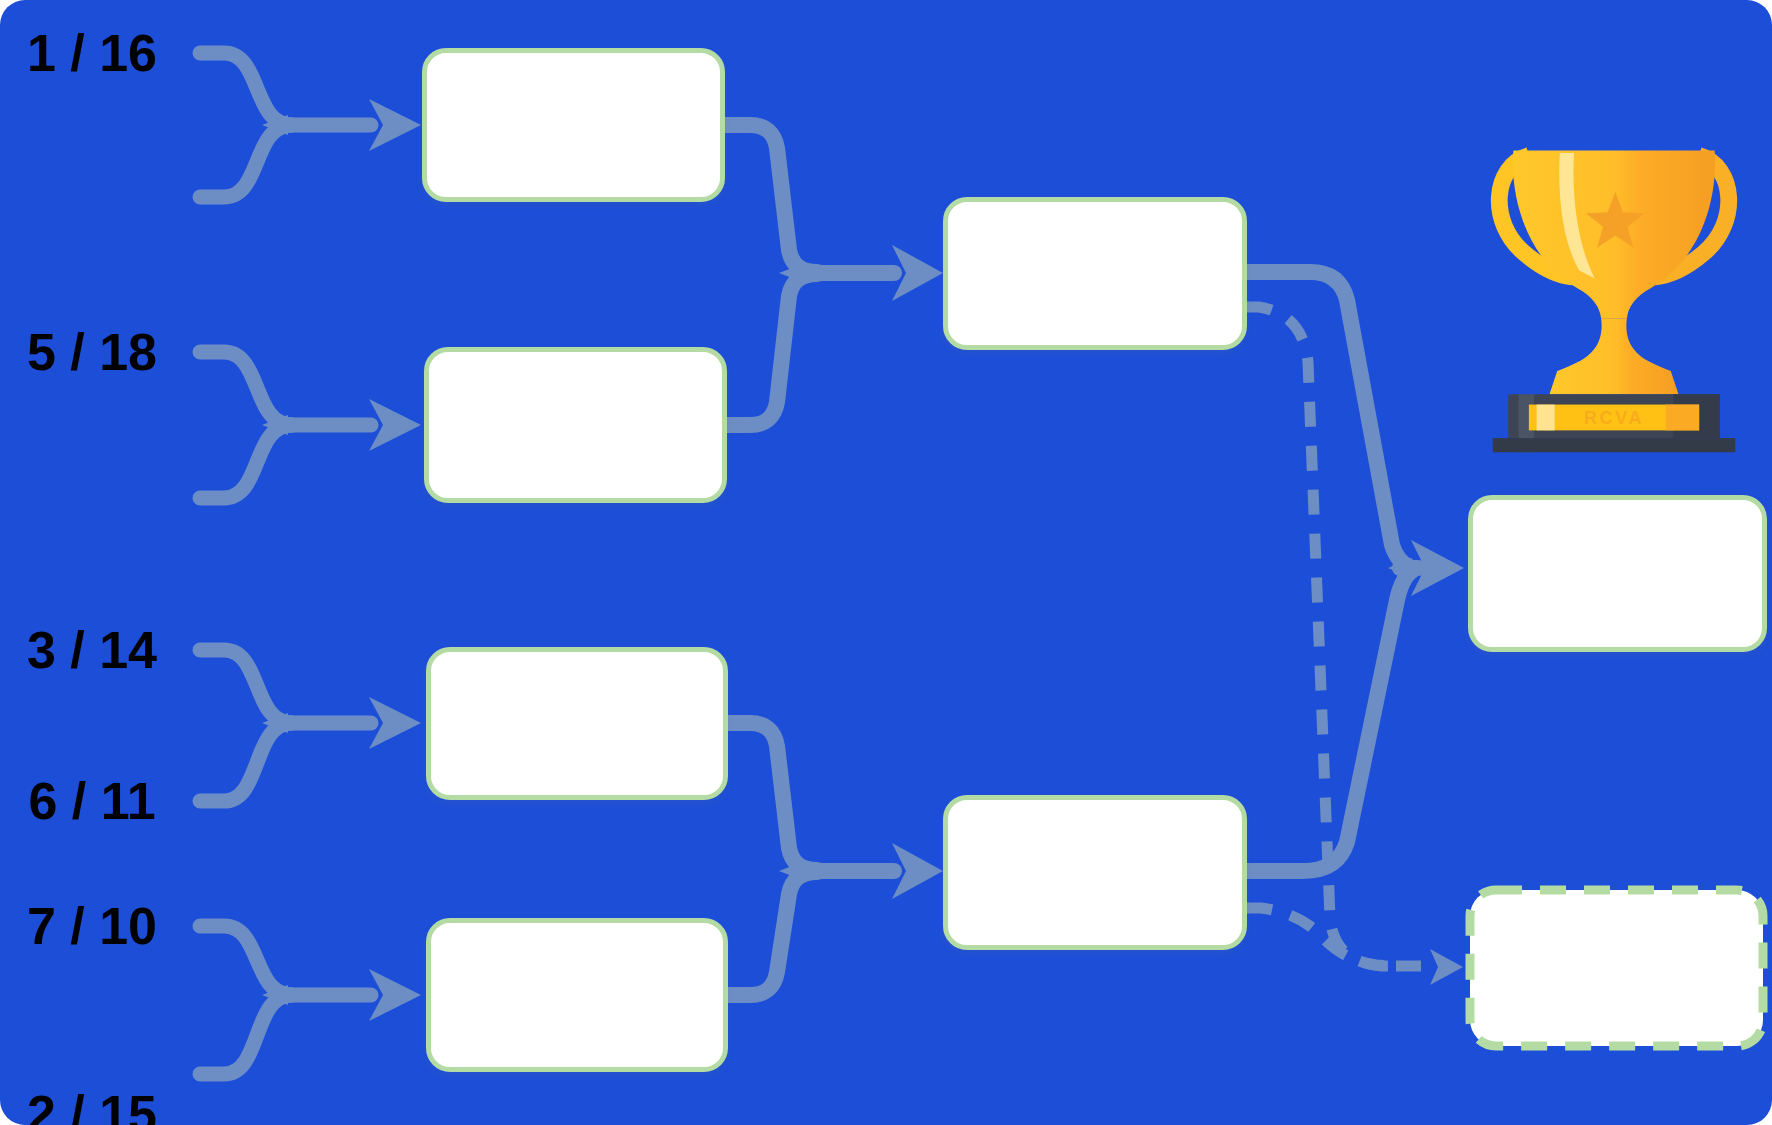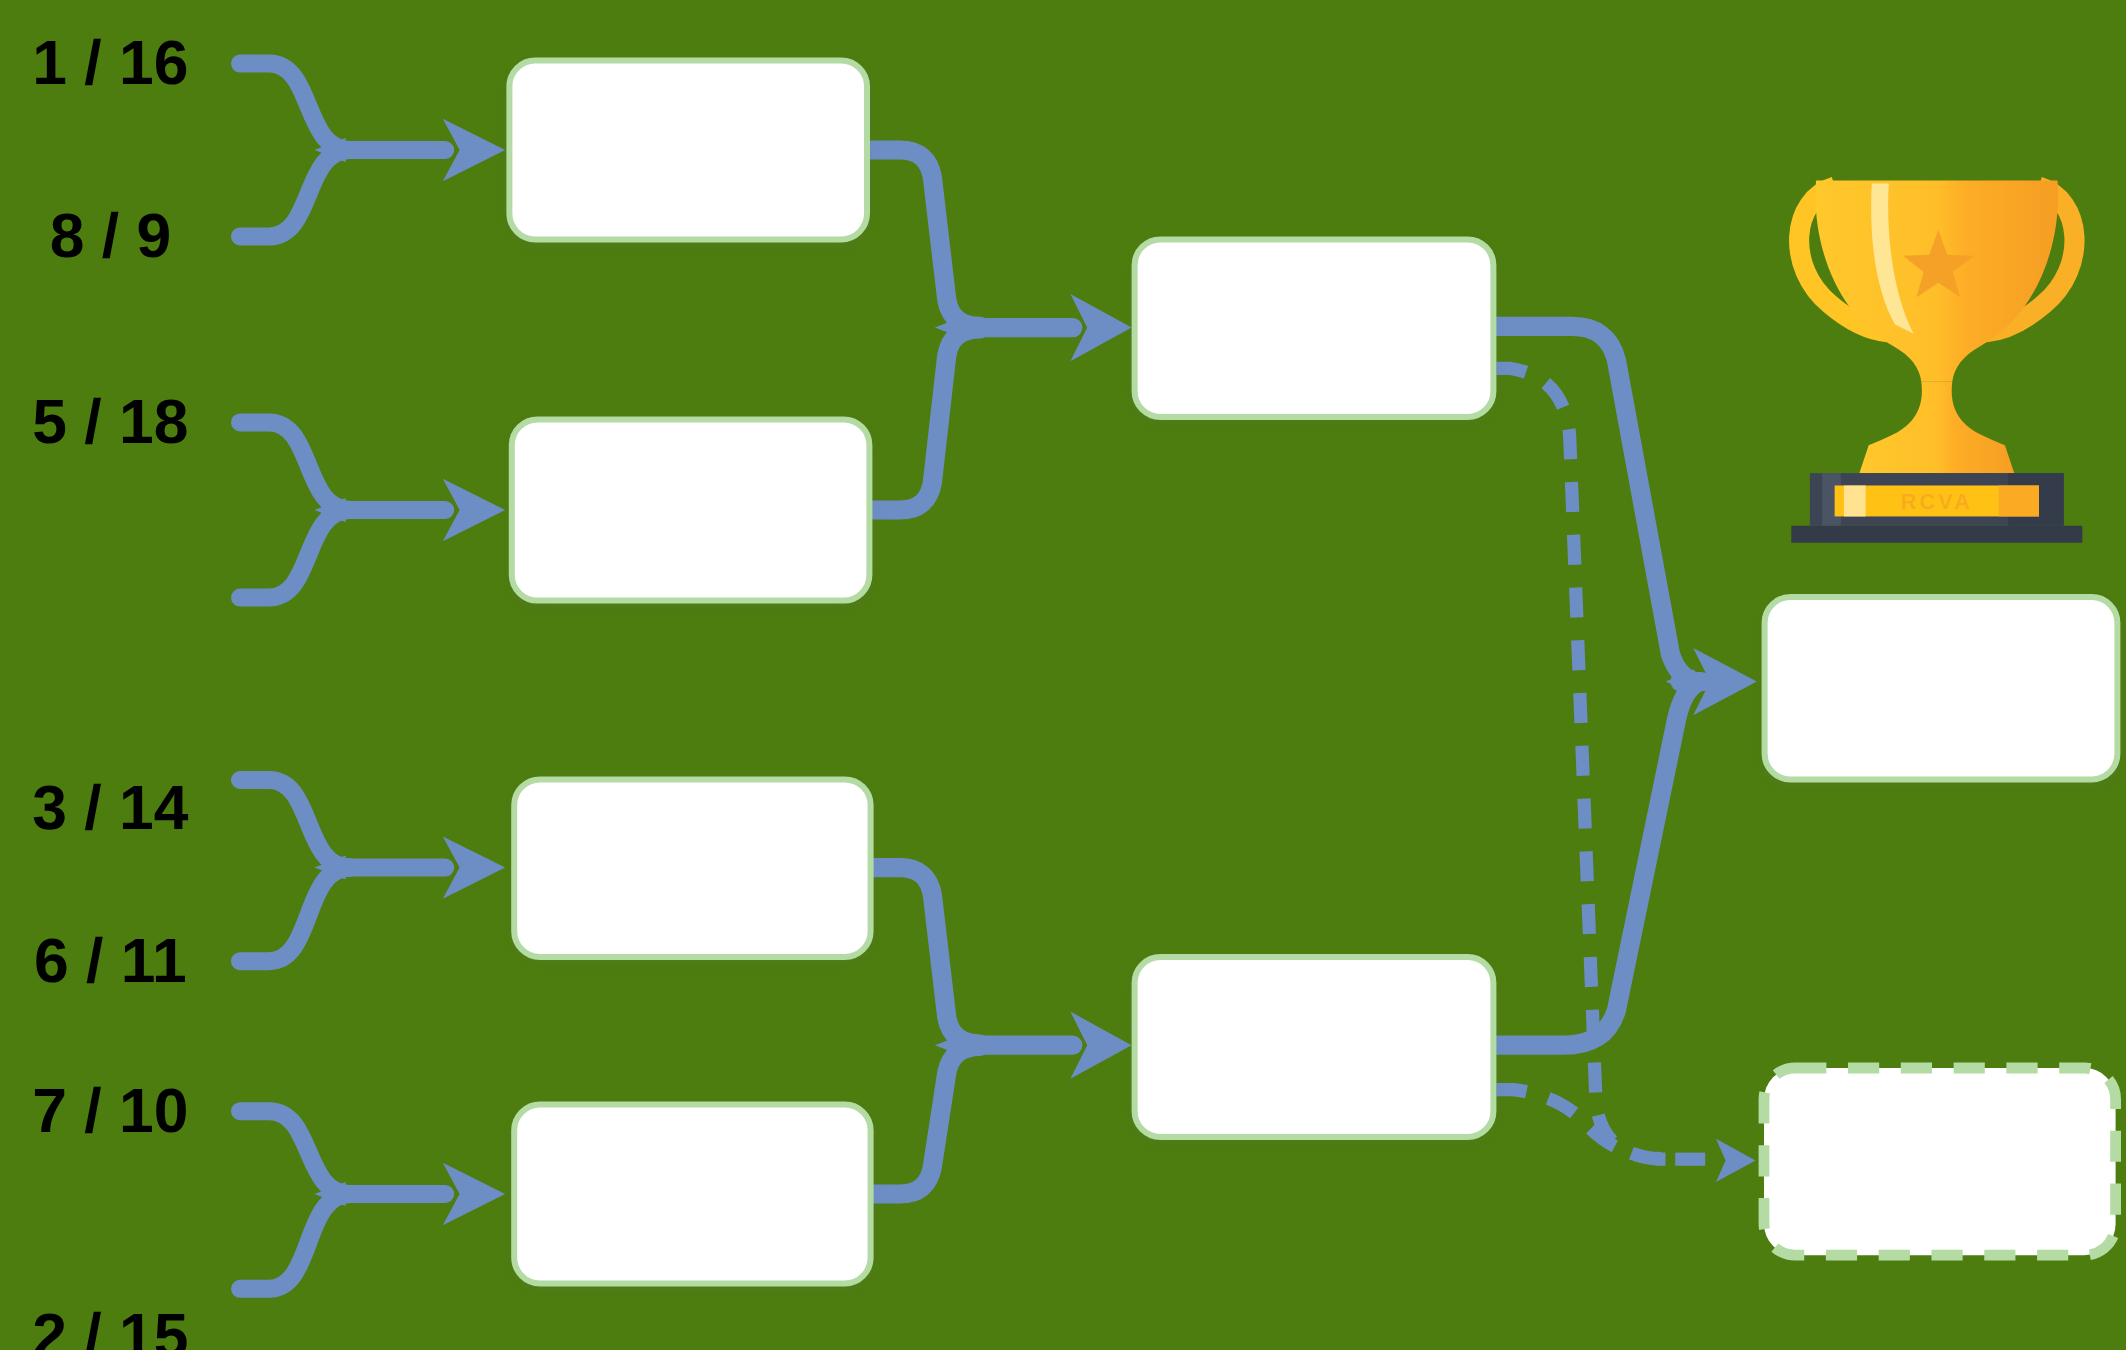--- a/index.html
+++ b/index.html
@@ -2,22 +2,23 @@
 <html><head>
 <meta charset="utf-8">
 <style>
   * { margin:0; padding:0; box-sizing:border-box; }
   html,body { background:#ffffff; }
   body { font-family:"Liberation Sans", sans-serif; }
 
   .stage {
     position:relative;
     width:1772px; height:1125px;
-    background:#4d7c0f;
+    background:#1d4ed8;
     overflow:hidden;
+    border-radius:25px;
   }
 
   
   .wires {
     position:absolute; left:0; top:0;
     width:1772px; height:1125px;
   }
   .wire {
     fill:none; stroke:#6C8EC5; stroke-width:16;
     stroke-linecap:round; stroke-linejoin:round;
@@ -106,23 +107,22 @@
     <path class="arrowhead" d="M 1388 568 L 1412 558 L 1412 578 Z"></path>
     <path class="arrowhead" d="M 1411 540 L 1464 568 L 1411 596 L 1425 568 Z"></path>
 
     <path class="wire-dashed" d="M 1247 307 L 1259 307 Q 1303 314 1308 362 L 1330 918 Q 1334 960 1376 965 L 1396 966"></path>
     <path class="wire-dashed" d="M 1247 908 L 1261 908 Q 1301 913 1323 938 Q 1346 962 1381 966 L 1396 966"></path>
     <path class="wire-dashed" d="M 1396 966 L 1434 966"></path>
     <path class="arrowhead" d="M 1430 949 L 1463 967 L 1430 985 L 1438 967 Z"></path>
   </svg>
 
   <div class="seed-label" style="top:20px">1 / 16</div>
-  <div class="seed-label" style="top:164px">8 / 9</div>
   <div class="seed-label" style="top:319px">5 / 18</div>
-  <div class="seed-label" style="top:641px">3 / 14</div>
+  <div class="seed-label" style="top:617px">3 / 14</div>
   <div class="seed-label" style="top:768px">6 / 11</div>
   <div class="seed-label" style="top:893px">7 / 10</div>
   <div class="seed-label" style="top:1081px">2 / 15</div>
 
   <div class="match-box" style="left:422px; top:48px;  width:303px; height:154px"></div>
   <div class="match-box" style="left:424px; top:347px; width:303px; height:156px"></div>
   <div class="match-box" style="left:426px; top:647px; width:302px; height:153px"></div>
   <div class="match-box" style="left:426px; top:918px; width:302px; height:154px"></div>
   <div class="match-box" style="left:943px; top:197px; width:304px; height:153px"></div>
   <div class="match-box" style="left:943px; top:795px; width:304px; height:155px"></div>

